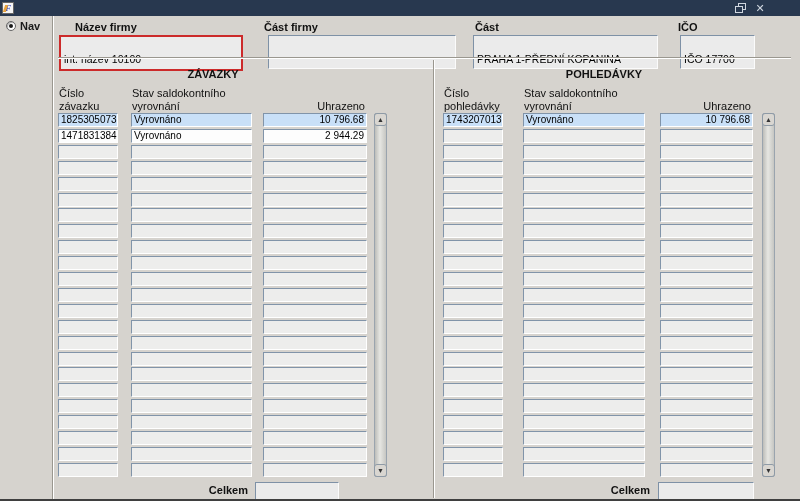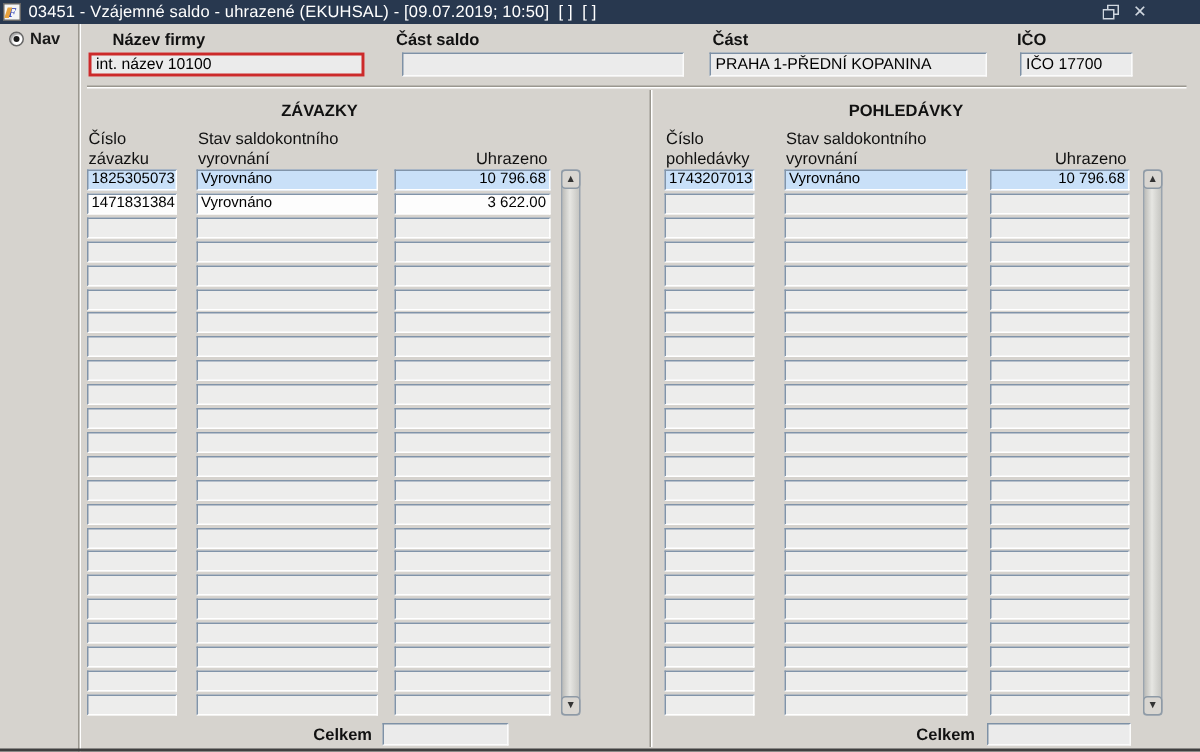--- a/index.html
+++ b/index.html
@@ -22,21 +22,21 @@
   .radio{position:relative;width:10px;height:10px;border-radius:50%;background:#fff;border:1px solid #666;
     box-shadow:inset 1px 1px 1px #aaa;box-sizing:border-box}
   .radio::after{content:'';position:absolute;left:2px;top:2px;width:4px;height:4px;border-radius:50%;background:#1a1a1a}
   .radio-label{font-size:11px;font-weight:bold;color:#1a1a1a}
   .vgroove{position:absolute;width:0;border-left:1px solid #9a978f;border-right:1px solid #ffffff}
   .hgroove{position:absolute;height:0;border-top:1px solid #9a978f;border-bottom:1px solid #ffffff}
   
   .flabel{position:absolute;font-size:11px;font-weight:bold;color:#111;white-space:nowrap}
   .field{position:absolute;height:16px;background:#ebebeb;box-sizing:border-box;
     border:1px solid;border-color:#7e91a6 #fbfbfb #fbfbfb #7e91a6;
-    font-size:10.5px;color:#000;line-height:14px;padding:0 3px;white-space:nowrap;overflow:hidden}
+    font-size:10.5px;color:#000;line-height:14px;padding:16px 3px;white-space:nowrap;overflow:hidden}
   .field.focused{border:2px solid #cc2a2a;line-height:12px}
   .panel-title{position:absolute;font-size:11px;font-weight:bold;color:#111;text-align:center}
   .colhdr{position:absolute;font-size:11px;font-weight:normal;color:#111;white-space:nowrap}
   .colhdr.right{text-align:right}
   
   .cell{position:absolute;height:14px;box-sizing:border-box;border:1px solid;border-color:#8194a9 #ffffff #ffffff #8194a9;
     font-size:10px;line-height:12px;color:#000;padding:0 2px;white-space:nowrap;overflow:hidden}
   .cell.sel{background:#c9e0f8}
   .cell.filled{background:#fdfdfd}
   .cell.empty{background:#ededec}
@@ -47,42 +47,41 @@
   .sb-btn{position:absolute;width:13px;height:13px;box-sizing:border-box;border:1px solid #8e9aa6;border-radius:3px;
     background:#d9d6d1;display:flex;align-items:center;justify-content:center;font-size:7px;color:#333;line-height:1}
   
   .bottom-edge{position:absolute;left:0;top:499px;width:800px;height:2px;background:#3f3f3f}
 </style>
 </head>
 <body>
 
 <div class="titlebar">
   <div class="app-logo">F</div>
-  <div class="title-text">03451 - Vzájemné saldo - uhrazené (EKUHSAL) - [09.07.2019; 10:50]  [ ]  [ ]</div>
   <div class="win-controls">
     <div class="win-btn">
       <svg width="11" height="11" viewBox="0 0 11 11">
         <rect x="3.5" y="0.5" width="7" height="6" fill="none" stroke="#cfd6df"></rect>
         <rect x="0.5" y="3.5" width="7" height="6" fill="#28384f" stroke="#cfd6df"></rect>
       </svg>
     </div>
     <div class="win-btn close-x">✕</div>
   </div>
 </div>
 
 <div class="radio-row">
   <span class="radio"></span>
   <span class="radio-label">Nav</span>
 </div>
 <div class="vgroove" style="left:52px;top:16px;height:485px"></div>
 
 <div class="flabel" style="left:75px;top:21px">Název firmy</div>
 <div class="field focused" style="left:59px;top:35px;width:184px">int. název 10100</div>
 
-<div class="flabel" style="left:264px;top:21px">Část saldo</div>
+<div class="flabel" style="left:264px;top:21px">Část firmy</div>
 <div class="field" style="left:268px;top:35px;width:188px"></div>
 
 <div class="flabel" style="left:475px;top:21px">Část</div>
 <div class="field" style="left:473px;top:35px;width:185px">PRAHA 1-PŘEDNÍ KOPANINA</div>
 
 <div class="flabel" style="left:678px;top:21px">IČO</div>
 <div class="field" style="left:680px;top:35px;width:75px">IČO 17700</div>
 
 <div class="hgroove" style="left:58px;top:57px;width:733px"></div>
 
@@ -115,21 +114,21 @@
 
 <div class="flabel" style="left:592px;top:484px;width:58px;text-align:right">Celkem</div>
 <div class="field" style="left:658px;top:482px;width:96px;height:15px"></div>
 
 <div id="grid-layer">
     <div class="cell sel" style="left: 58px; top: 113px; width: 60px;">1825305073</div>
     <div class="cell sel" style="left: 131px; top: 113px; width: 121px;">Vyrovnáno</div>
     <div class="cell sel num" style="left: 263px; top: 113px; width: 104px;">10 796.68</div>
     <div class="cell filled" style="left: 58px; top: 128.9px; width: 60px;">1471831384</div>
     <div class="cell filled" style="left: 131px; top: 128.9px; width: 121px;">Vyrovnáno</div>
-    <div class="cell filled num" style="left: 263px; top: 128.9px; width: 104px;">3 622.00</div>
+    <div class="cell filled num" style="left: 263px; top: 128.9px; width: 104px;">2 944.29</div>
     <div class="cell empty" style="left: 58px; top: 144.8px; width: 60px;"></div>
     <div class="cell empty" style="left: 131px; top: 144.8px; width: 121px;"></div>
     <div class="cell empty num" style="left: 263px; top: 144.8px; width: 104px;"></div>
     <div class="cell empty" style="left: 58px; top: 160.7px; width: 60px;"></div>
     <div class="cell empty" style="left: 131px; top: 160.7px; width: 121px;"></div>
     <div class="cell empty num" style="left: 263px; top: 160.7px; width: 104px;"></div>
     <div class="cell empty" style="left: 58px; top: 176.6px; width: 60px;"></div>
     <div class="cell empty" style="left: 131px; top: 176.6px; width: 121px;"></div>
     <div class="cell empty num" style="left: 263px; top: 176.6px; width: 104px;"></div>
     <div class="cell empty" style="left: 58px; top: 192.5px; width: 60px;"></div>

